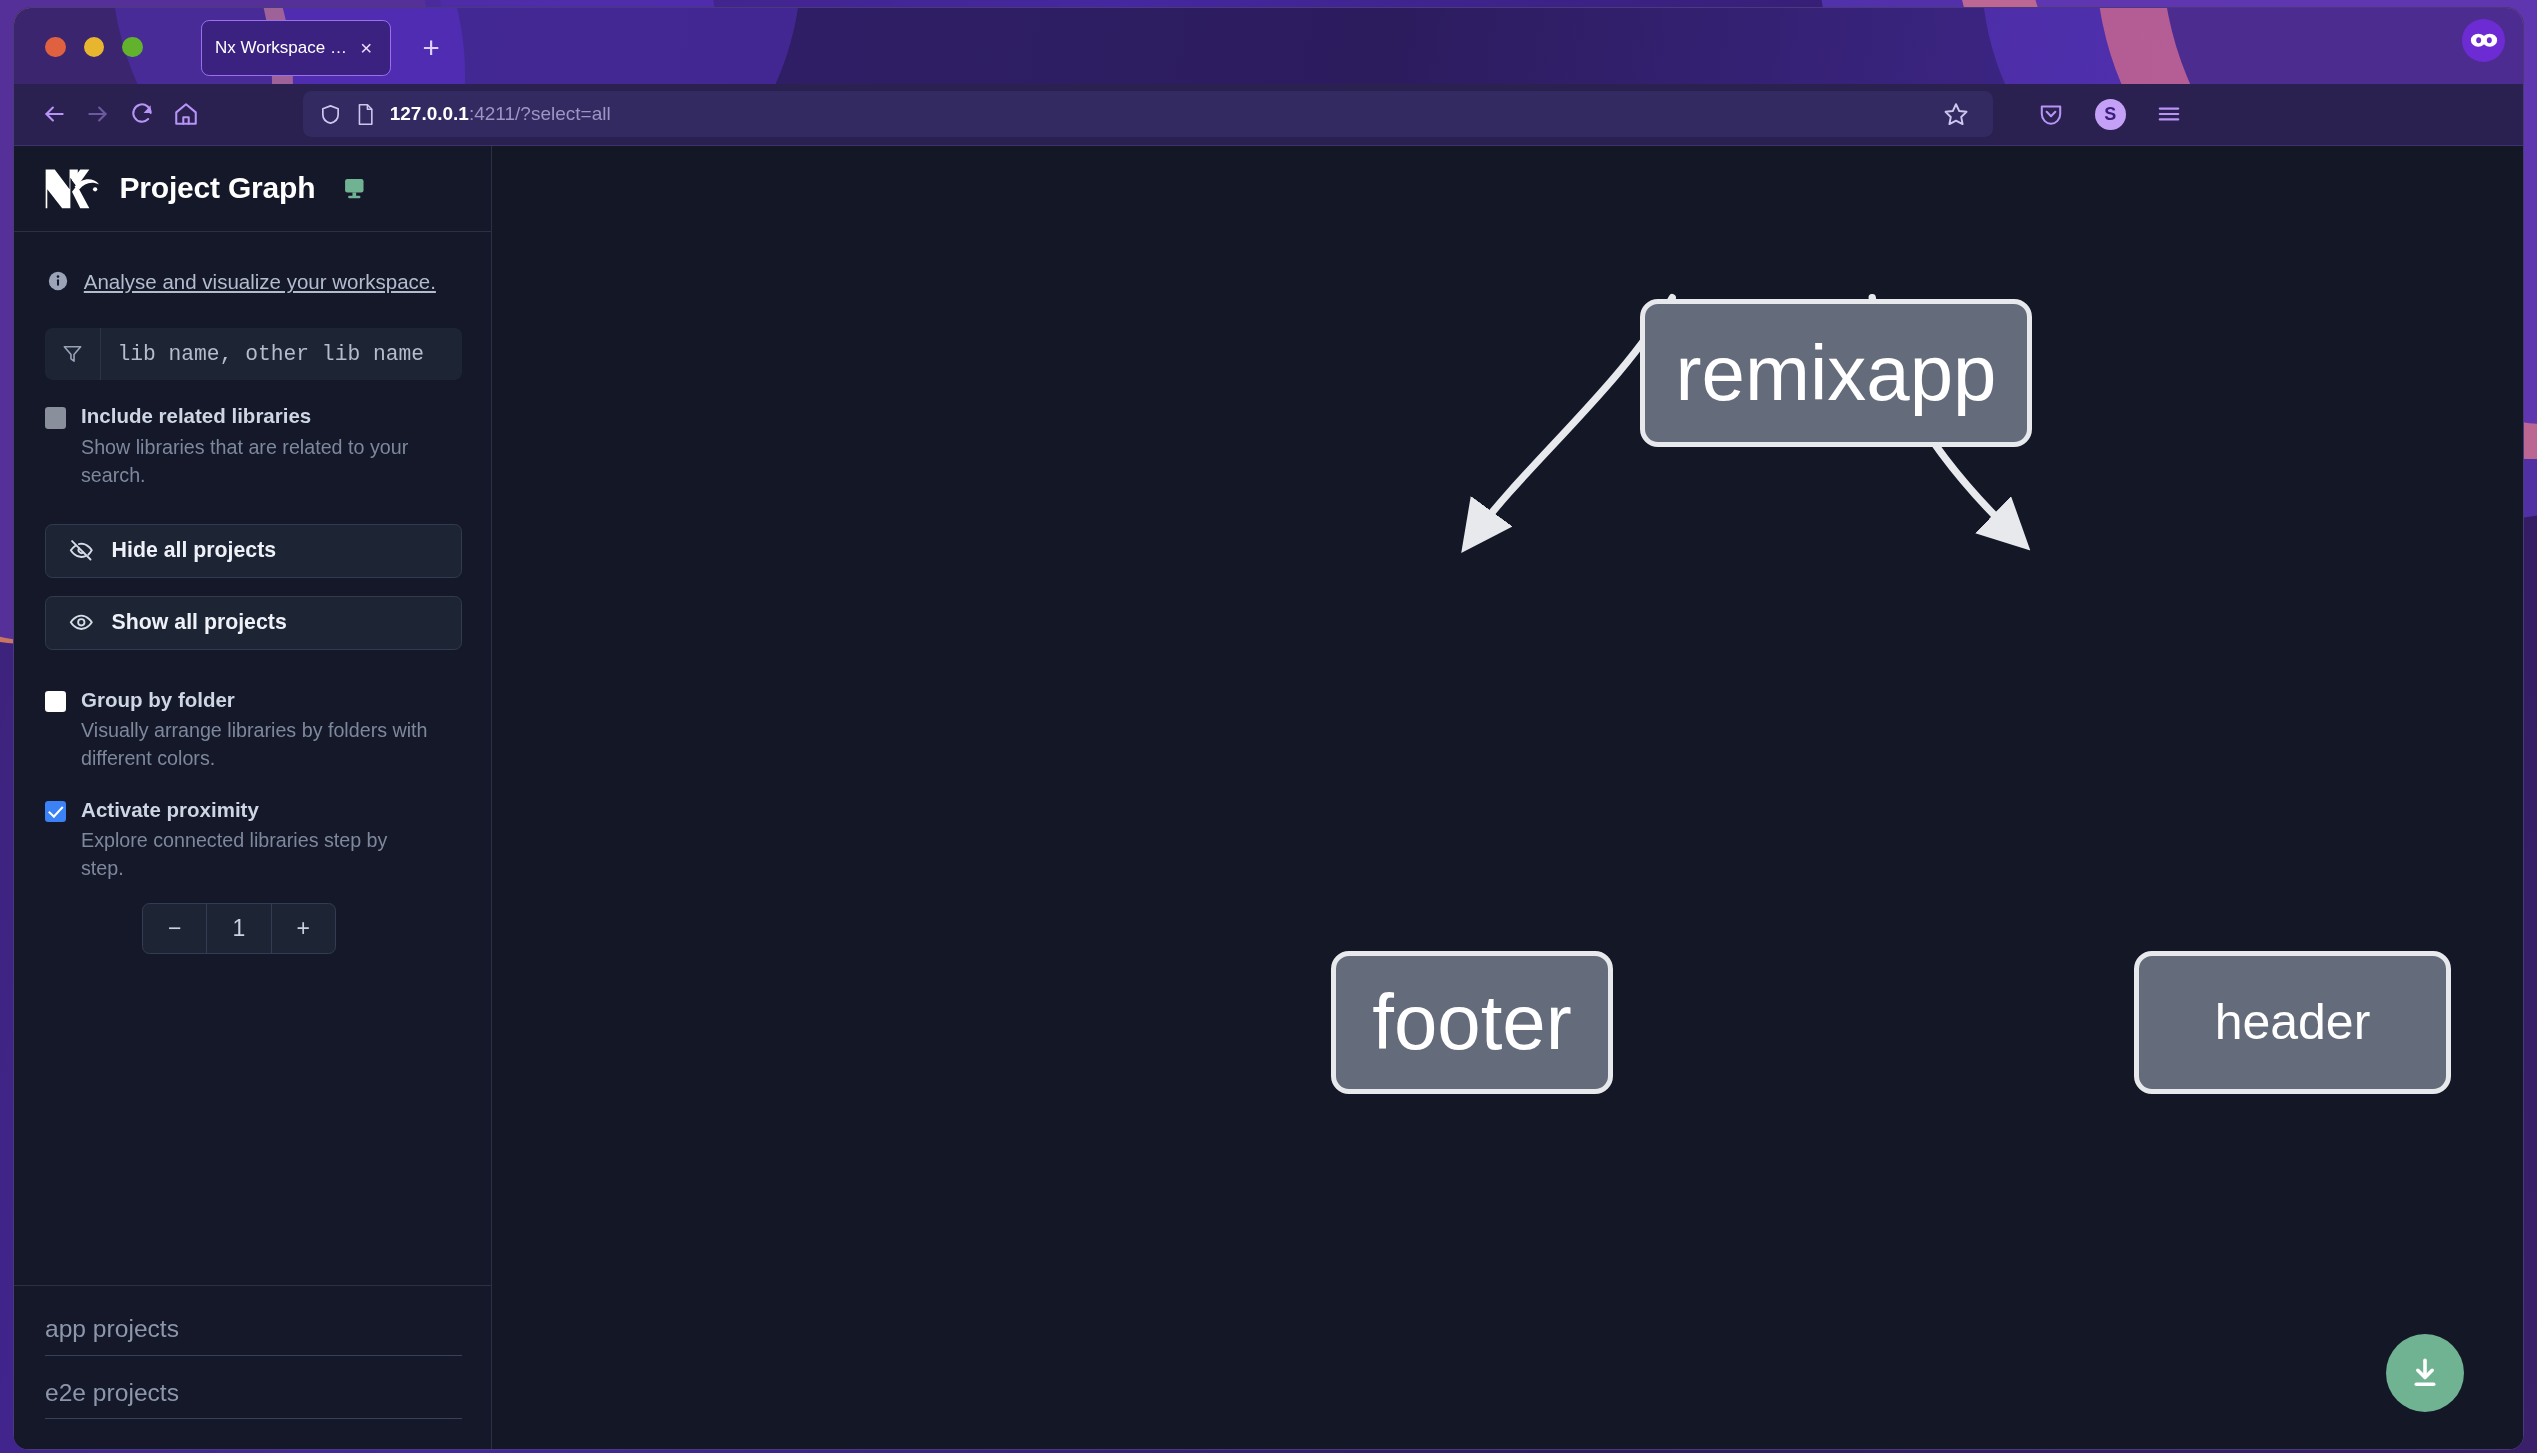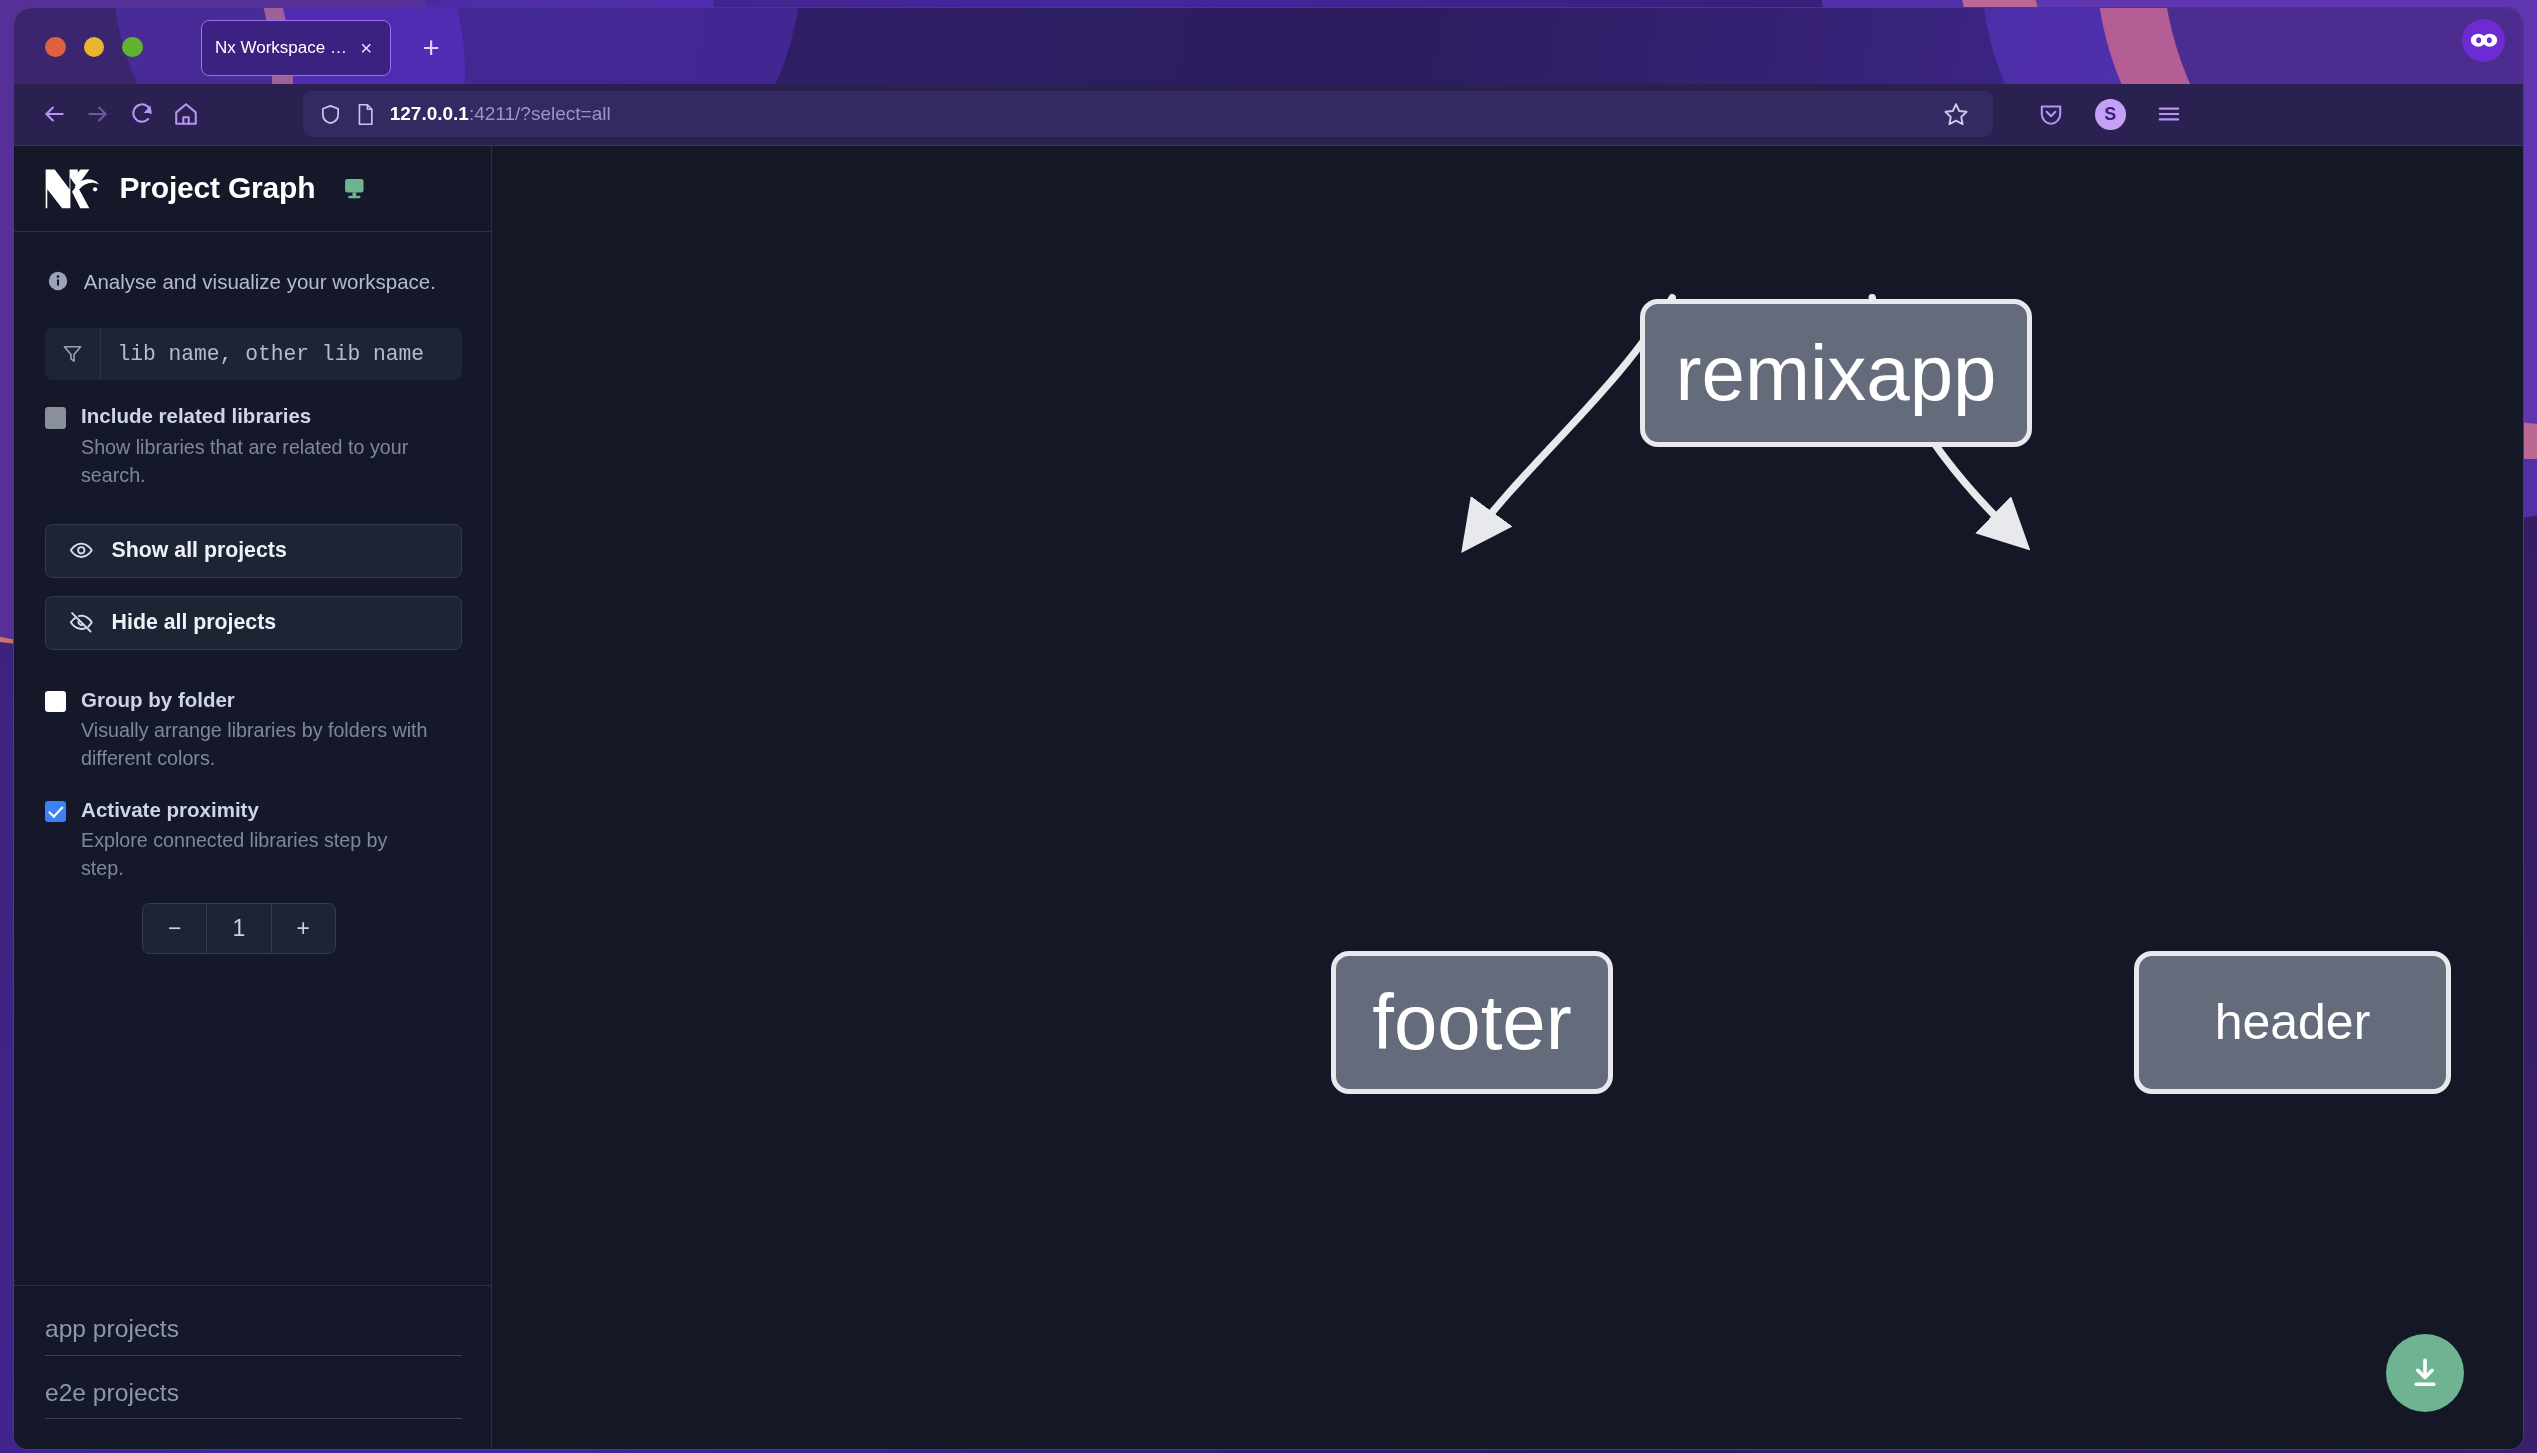--- a/index.html
+++ b/index.html
@@ -187,21 +187,21 @@
   }
   #monitor-icon { color: #6fb392; margin-left: 11.5px; display: flex; }
 
   #sidebar-body { flex: 1; overflow: hidden; display: flex; flex-direction: column; }
 
   #workspace-note {
     display: flex; align-items: center; gap: 14.8px;
     padding: 38px 29.5px 0 33px;
   }
   #info-icon { flex-shrink: 0; color: #9aa3b8; }
-  #workspace-note-text { color: #b3bccd; font-size: 20.5px; }
+  #workspace-note-text { color: #b3bccd; font-size: 20.5px; text-decoration: underline; }
 
   #filter-row { padding: 33px 29.5px 0 31px; }
   #filter-input-wrap {
     height: 52px;
     background: #1d2433;
     border-radius: 7.4px;
     display: flex; align-items: center;
     overflow: hidden;
   }
   #filter-icon {
@@ -478,37 +478,37 @@
           <div class="opt-row">
             <span class="cb cb-disabled"></span>
             <span class="opt-label">Include related libraries</span>
           </div>
           <div class="opt-desc">Show libraries that are related to your search.</div>
         </div>
 
         <div id="project-buttons">
           <div class="pill-btn">
             <span class="bi">
-              <svg width="24.6" height="24.6" viewBox="0 0 24 24" fill="none" stroke="currentColor" stroke-width="1.8">
-                <path d="M1.8 12S5.5 5.5 12 5.5 22.2 12 22.2 12 18.5 18.5 12 18.5 1.8 12 1.8 12z"></path>
-                <circle cx="12" cy="12" r="3.1"></circle>
-              </svg>
-            </span>
-            <span>Show all projects</span>
-          </div>
-          <div class="pill-btn">
-            <span class="bi">
               <svg width="24.6" height="24.6" viewBox="0 0 24 24" fill="none" stroke="currentColor" stroke-width="1.8" stroke-linecap="round">
                 <path d="M9.6 5.9A9.9 9.9 0 0 1 12 5.5c6.5 0 10.2 6.5 10.2 6.5a18 18 0 0 1-3.4 4.3M6.3 7.6A18 18 0 0 0 1.8 12S5.5 18.5 12 18.5a10 10 0 0 0 4-.8"></path>
                 <path d="M9.8 9.9a3.1 3.1 0 0 0 4.3 4.3"></path>
                 <line x1="3" y1="3" x2="21" y2="21"></line>
               </svg>
             </span>
             <span>Hide all projects</span>
           </div>
+          <div class="pill-btn">
+            <span class="bi">
+              <svg width="24.6" height="24.6" viewBox="0 0 24 24" fill="none" stroke="currentColor" stroke-width="1.8">
+                <path d="M1.8 12S5.5 5.5 12 5.5 22.2 12 22.2 12 18.5 18.5 12 18.5 1.8 12 1.8 12z"></path>
+                <circle cx="12" cy="12" r="3.1"></circle>
+              </svg>
+            </span>
+            <span>Show all projects</span>
+          </div>
         </div>
 
         <div class="opt-block" style="padding-top:38px">
           <div class="opt-row">
             <span class="cb cb-unchecked"></span>
             <span class="opt-label">Group by folder</span>
           </div>
           <div class="opt-desc">Visually arrange libraries by folders with different colors.</div>
         </div>
 

